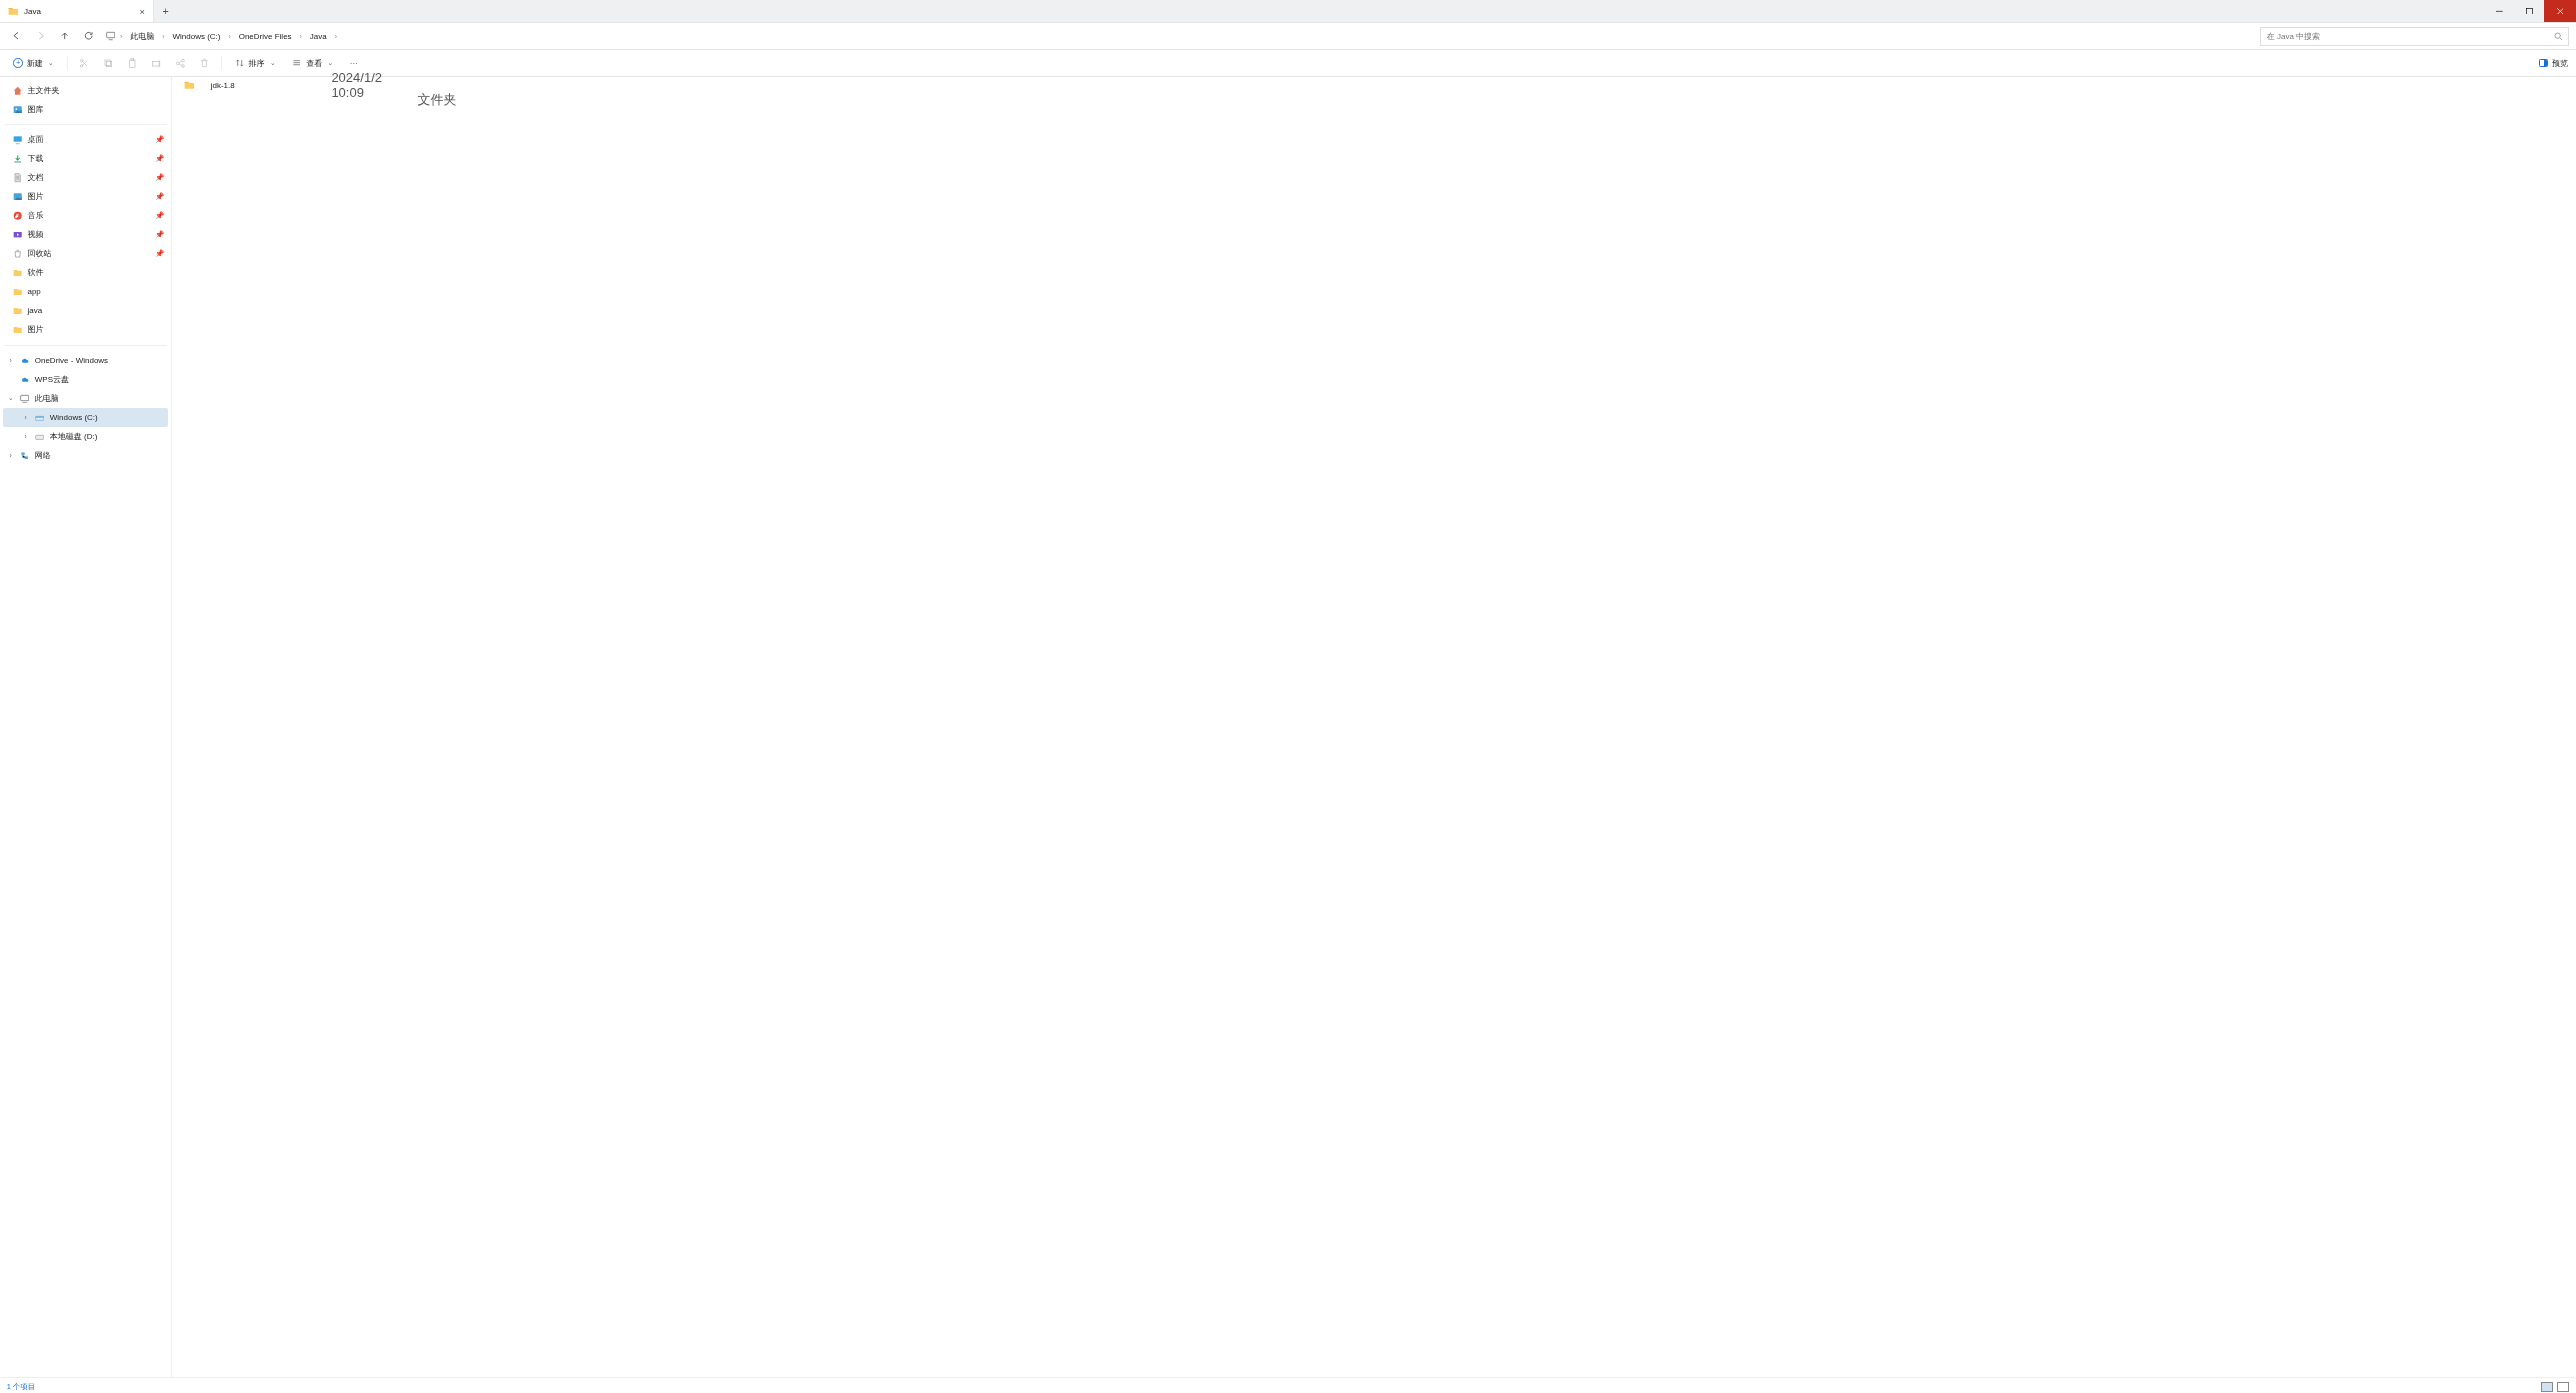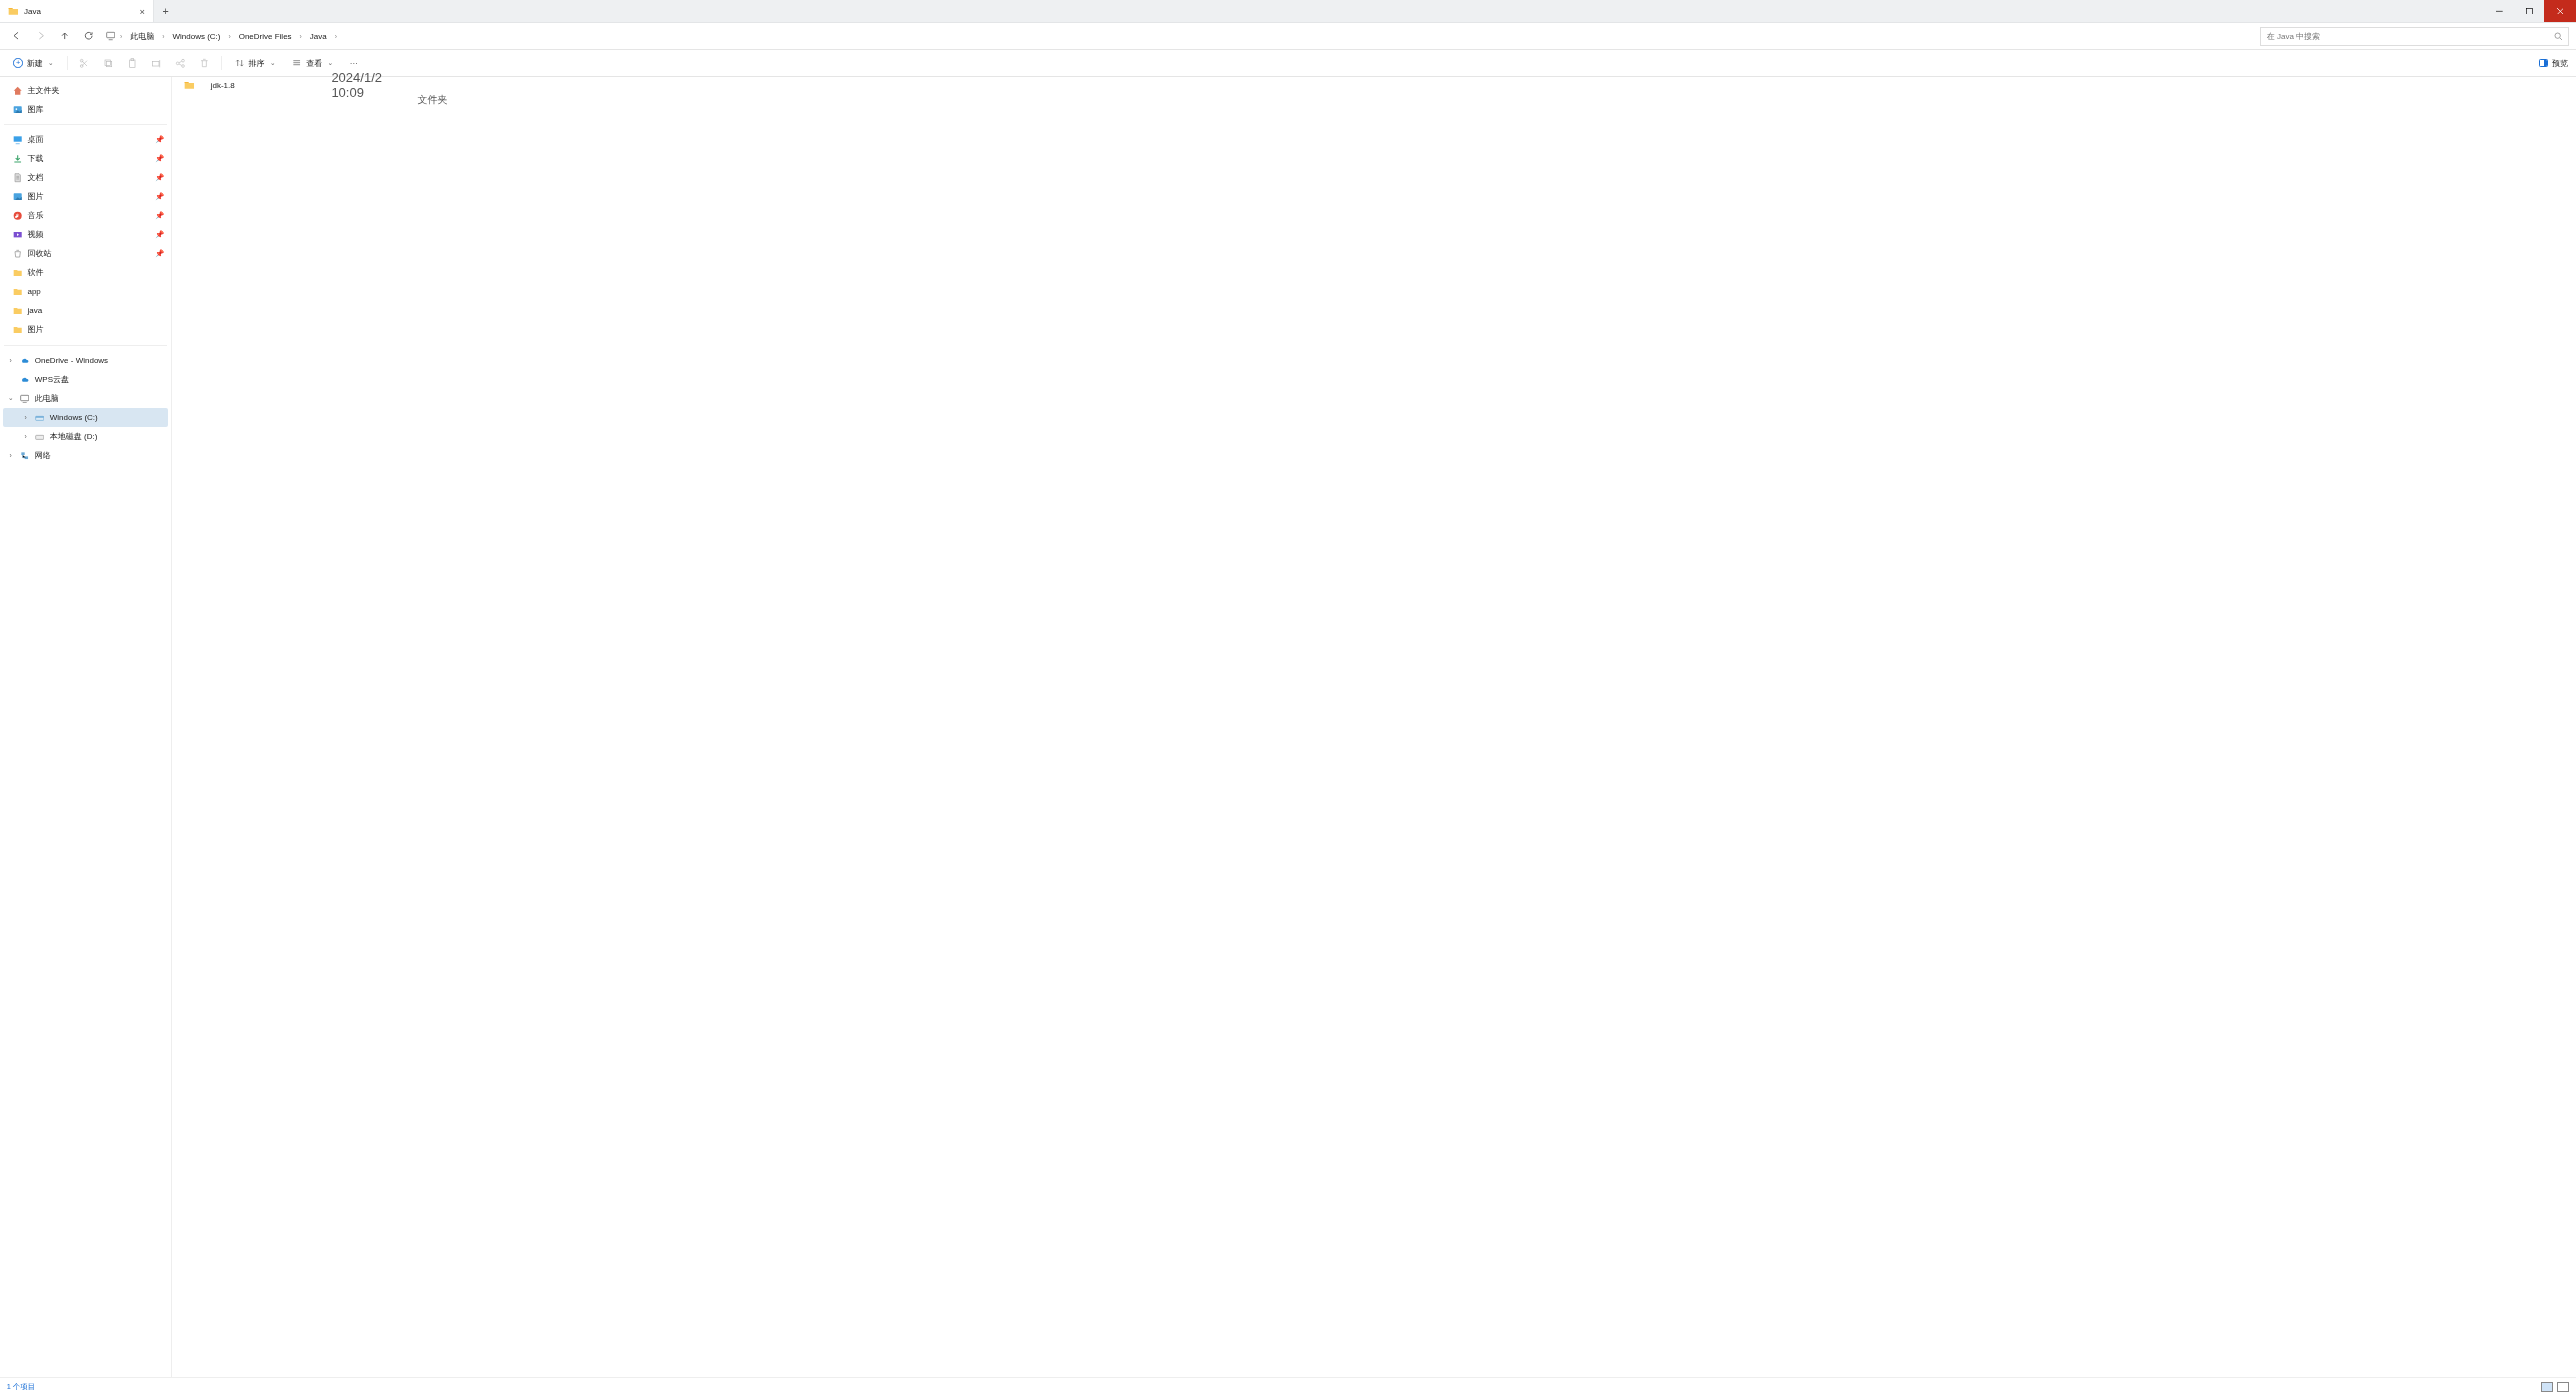--- a/index.html
+++ b/index.html
@@ -57,21 +57,21 @@
   .col.name { width: 154px; padding-left: 19px; }
   .col.date { width: 86px; }
   .col.type { width: 72px; }
   .col.size { width: 47px; }
   .col .sortarr { color: #888; font-size: 6px; }
   .rows { flex: 1; }
   .row { display: flex; align-items: center; height: 16px; }
   .cell { padding: 0 5.4px; display: flex; align-items: center; gap: 16px; }
   .cell.name { width: 154px; padding-left: 12px; }
   .cell.date { width: 86px; color: #555; font-size: 13px; }
-  .cell.type { width: 72px; color: #555; font-size: 10px; margin-top: 29px; }
+  .cell.type { width: 72px; color: #555; font-size: 13px; margin-top: 29px; }
   .cell.size { width: 47px; color: #555; font-size: 7.4px; }
 
   
   .status { height: 19px; border-top: 0.7px solid #eee; display: flex; align-items: center; padding: 0 6.7px; color: #1a6fd6; font-size: 7.4px; }
   .status .right { margin-left: auto; display: flex; align-items: center; gap: 4px; }
   .viewbox { width: 12px; height: 10.7px; border: 0.7px solid #888; background: #cfe3f7; }
   .viewbox.alt { background: #fff; }
 
   
   svg { display: block; }

